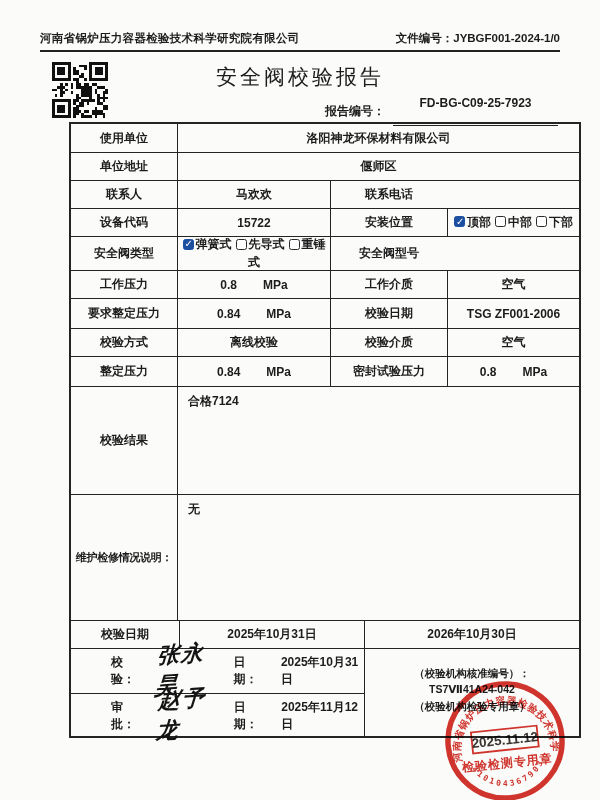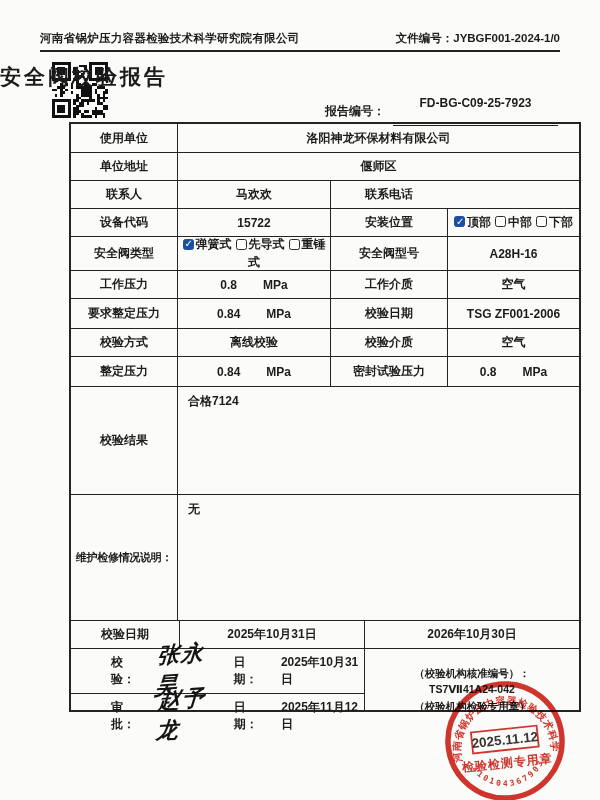--- a/index.html
+++ b/index.html
@@ -14,22 +14,22 @@
   .hdr { position:absolute; left:40px; right:40px; top:30px; height:22px;
          display:flex; justify-content:space-between; align-items:flex-end;
          border-bottom:2.5px solid #222; padding-bottom:4px; }
   .hdr-company { font-size:11.5px; font-weight:700; letter-spacing:.3px; }
   .hdr-doc { font-size:11.5px; font-weight:700; }
 
   
   .qr { position:absolute; left:52px; top:62px; width:56px; height:56px; }
 
   
-  .title { position:absolute; left:0; right:0; top:63px; 
-           font-size:21px; font-weight:700; letter-spacing:3px;
+  .title { position:absolute; left:0; right:0; top:63px; text-align:center;
+           font-size:21px; font-weight:400; letter-spacing:3px;
            font-family:"Liberation Serif","DejaVu Serif",serif; }
   .repno { position:absolute; right:42px; top:96px; display:flex; align-items:center; }
   .repno-label { font-size:12px; font-weight:700; margin-right:8px; }
   .repno-value { font-size:12px; font-weight:700; border-bottom:1.5px solid #222;
                  min-width:165px; text-align:center; padding:0 6px 15px; }
 
   
   .tbl { position:absolute; left:45px; top:122px; width:512px;
          border:2px solid #242424; background:transparent; font-size:12px;margin-left:24px; }
   .trow { display:flex; border-top:1.5px solid #242424; }
@@ -257,21 +257,20 @@
         <span><span class="cb checked"></span><span>顶部</span><span class="cb"></span><span>中部</span><span class="cb"></span><span>下部</span></span>
       </div>
     </div>
 
     <div class="trow" style="height:34px">
       <div class="cell c1 lab">安全阀类型</div>
       <div class="cell c2 cbwrap">
         <span><span class="cb checked"></span><span>弹簧式</span><span class="cb"></span><span>先导式</span><span class="cb"></span><span>重锤式</span></span>
       </div>
       <div class="cell c3 lab">安全阀型号</div>
-      <div class="cell c4 val">A28H-16</div>
     </div>
 
     <div class="trow" style="height:28px">
       <div class="cell c1 lab">工作压力</div>
       <div class="cell c2 val mpa">
         <span>0.8</span>
         <span>MPa</span>
       </div>
       <div class="cell c3 lab">工作介质</div>
       <div class="cell c4 val">空气</div>
@@ -316,21 +315,21 @@
       <div class="cell c1 lab small-lab">维护检修情况说明：</div>
       <div class="cell wide val topleft">无</div>
     </div>
 
     <div class="trow" style="height:28px">
       <div class="cell d1 lab">校验日期</div>
       <div class="cell d2 val">2025年10月31日</div>
       <div class="cell d4 val">2026年10月30日</div>
     </div>
 
-    <div class="trow sigrow" style="height:62px">
+    <div class="trow sigrow" style="height:88px">
       <div class="sigleft">
         <div class="sigline">
           <span class="sig-label">校验：</span>
           <span class="sig-name">张永昊</span>
           <span class="sig-date-label">日期：</span>
           <span class="sig-date">2025年10月31日</span>
         </div>
         <div class="sigline">
           <span class="sig-label">审批：</span>
           <span class="sig-name">赵予龙</span>

